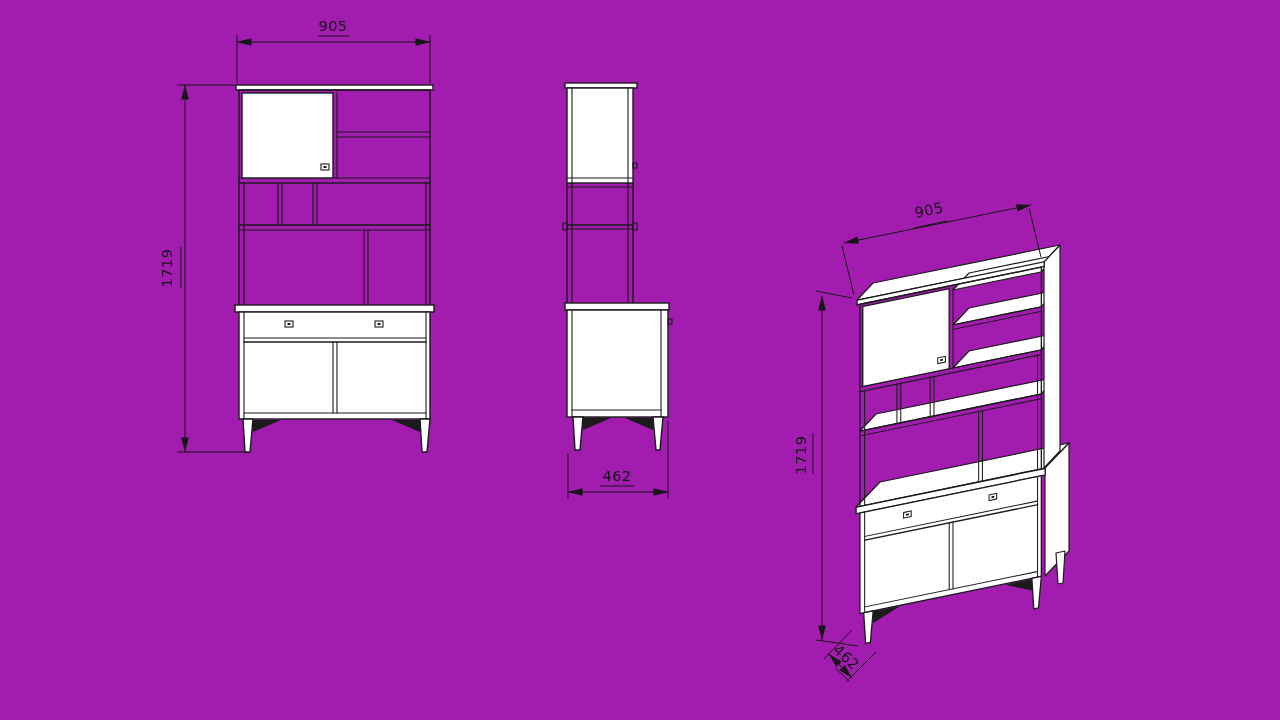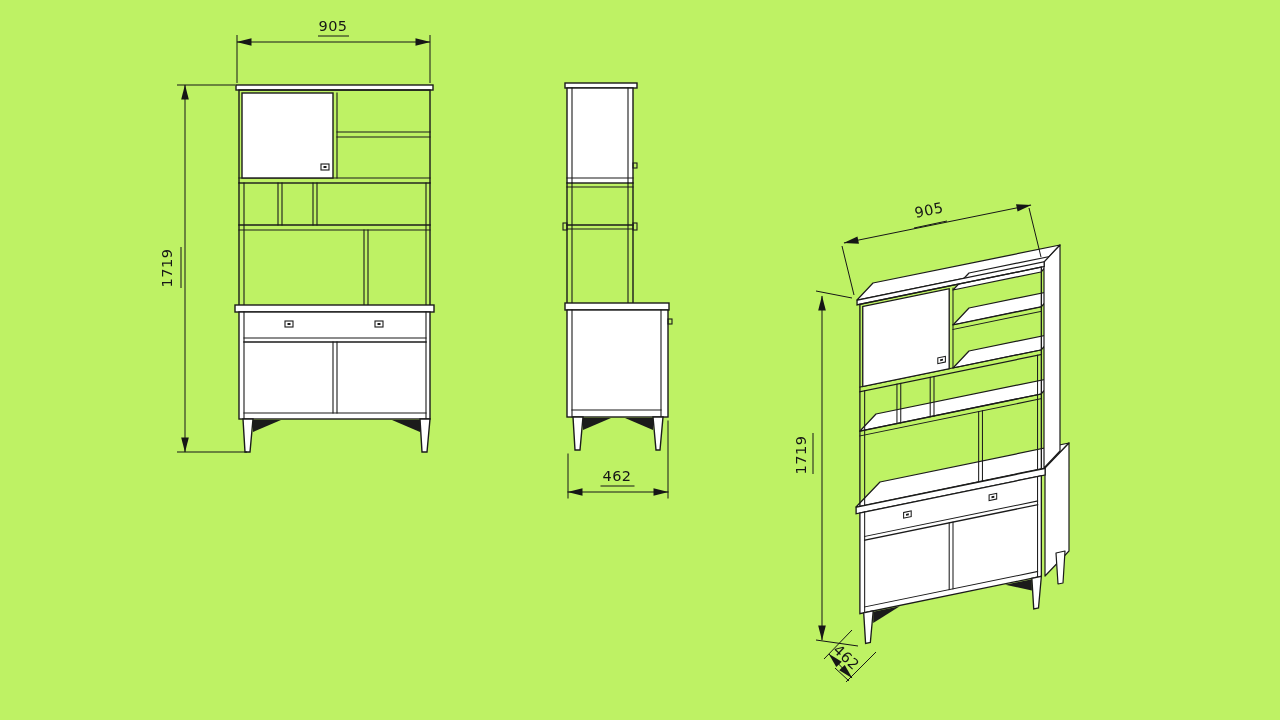--- a/index.html
+++ b/index.html
@@ -1,16 +1,16 @@
 <!DOCTYPE html>
 <html><head>
 <meta charset="utf-8">
 <style>
   html,body{margin:0;padding:0;background:#ffffff;}
-  .sheet{position:relative;width:1280px;height:720px;background:#bef264;overflow:hidden;
+  .sheet{position:relative;width:1280px;height:720px;background:#a21caf;overflow:hidden;
          font-family:"DejaVu Sans", sans-serif;}
   svg{position:absolute;left:0;top:0;}
   text.dim{font-family:"DejaVu Sans", sans-serif;font-size:14.5px;fill:#161616;letter-spacing:.5px;}
 </style>
 </head>
 <body>
 
 <div class="sheet">
 <svg width="1280" height="720" viewBox="0 0 1280 720">
   <defs>

